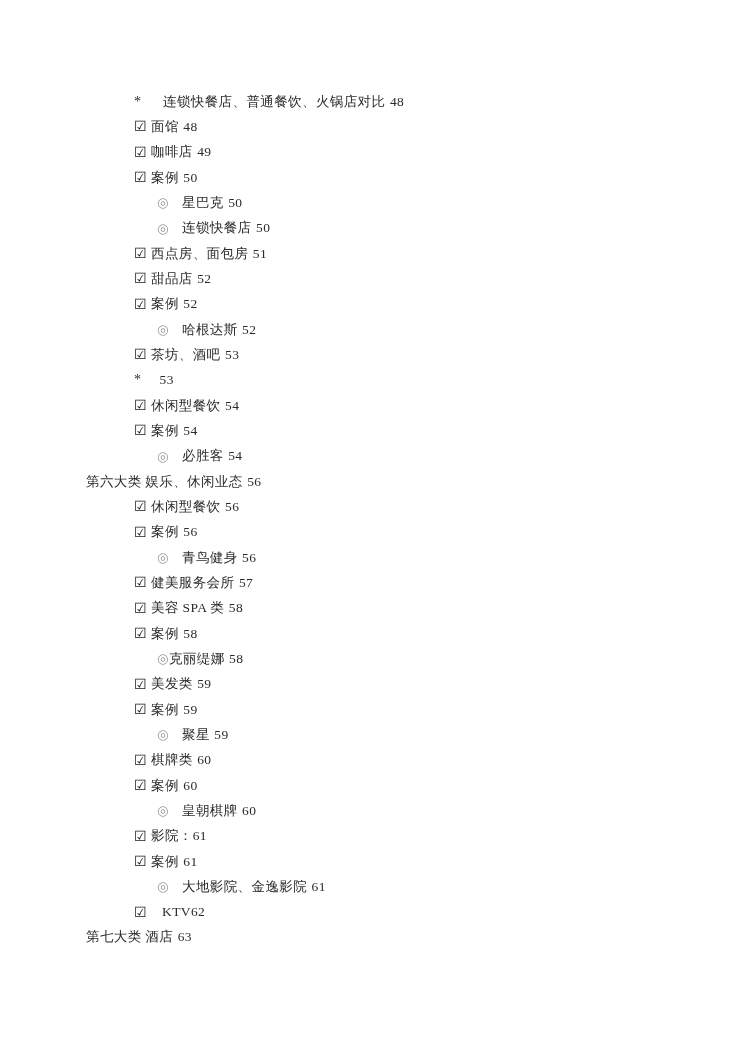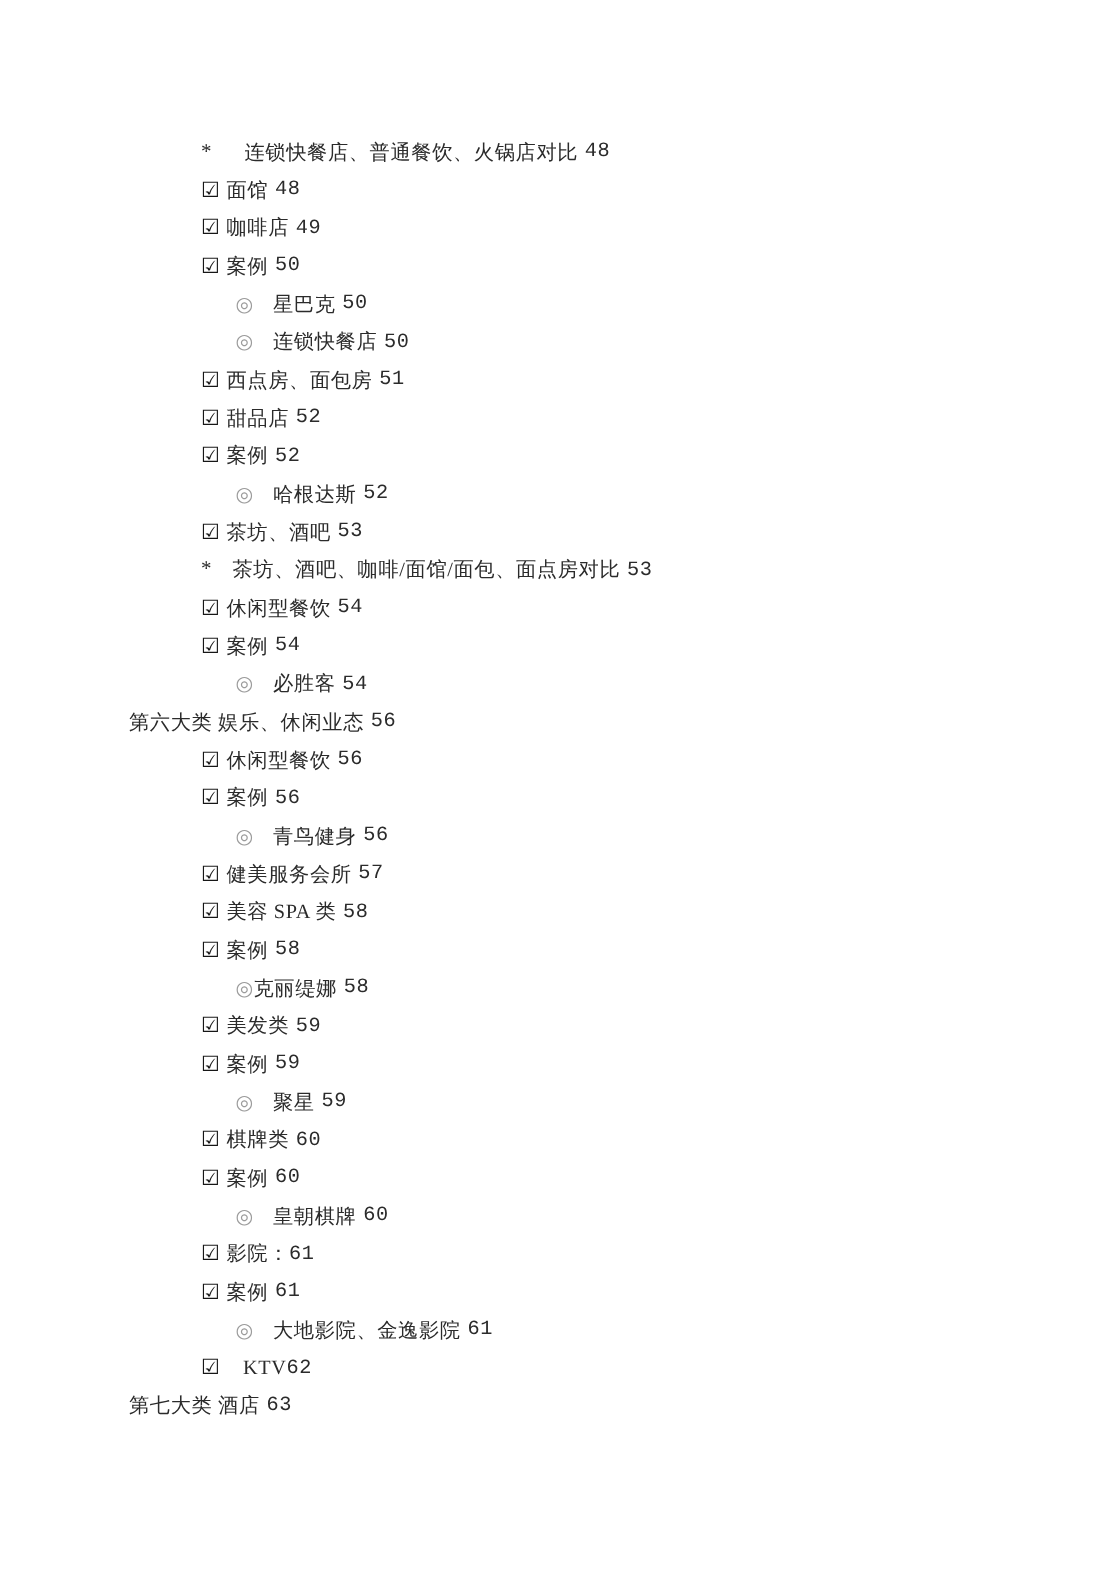--- a/index.html
+++ b/index.html
@@ -42,40 +42,40 @@
     text-align: left;
   }
   .r-checkbox .bullet { width: 17px; color: #161616; font-size: 14px; }
   .r-checkbox.gap-wide .bullet { width: 28px; }
   .r-star .bullet { width: 21px; color: #2b2b2b; font-size: 14px; }
   .r-star.gap-wide .bullet { width: 29px; }
   .r-circle .bullet { width: 25px; color: #9b9b9b; font-size: 13.5px; }
   .r-circle.gap-tight .bullet { width: 12px; }
 
   .entry-label { flex: 0 0 auto; }
-  .entry-page  { flex: 0 0 auto; margin-left: 4.5px; font-family: Liberation Mono, monospace; }
+  .entry-page  { flex: 0 0 auto; margin-left: 4.5px; }
   .no-space .entry-page { margin-left: 0; }
 </style>
 </head>
 <body>
 
 <div class="doc-page">
   <div class="toc-list" id="toc-list">
       <div class="toc-row r-star gap-wide"><span class="bullet">*</span><span class="entry-label">连锁快餐店、普通餐饮、火锅店对比</span><span class="entry-page">48</span></div>
       <div class="toc-row r-checkbox"><span class="bullet">☑</span><span class="entry-label">面馆</span><span class="entry-page">48</span></div>
       <div class="toc-row r-checkbox"><span class="bullet">☑</span><span class="entry-label">咖啡店</span><span class="entry-page">49</span></div>
       <div class="toc-row r-checkbox"><span class="bullet">☑</span><span class="entry-label">案例</span><span class="entry-page">50</span></div>
       <div class="toc-row r-circle"><span class="bullet">◎</span><span class="entry-label">星巴克</span><span class="entry-page">50</span></div>
       <div class="toc-row r-circle"><span class="bullet">◎</span><span class="entry-label">连锁快餐店</span><span class="entry-page">50</span></div>
       <div class="toc-row r-checkbox"><span class="bullet">☑</span><span class="entry-label">西点房、面包房</span><span class="entry-page">51</span></div>
       <div class="toc-row r-checkbox"><span class="bullet">☑</span><span class="entry-label">甜品店</span><span class="entry-page">52</span></div>
       <div class="toc-row r-checkbox"><span class="bullet">☑</span><span class="entry-label">案例</span><span class="entry-page">52</span></div>
       <div class="toc-row r-circle"><span class="bullet">◎</span><span class="entry-label">哈根达斯</span><span class="entry-page">52</span></div>
       <div class="toc-row r-checkbox"><span class="bullet">☑</span><span class="entry-label">茶坊、酒吧</span><span class="entry-page">53</span></div>
-      <div class="toc-row r-star"><span class="bullet">*</span><span class="entry-label">茶坊、酒吧、咖啡/面馆/面包、面点房对比</span><span class="entry-page">53</span></div>
+      <div class="toc-row r-star"><span class="bullet">*</span><span class="entry-page">53</span></div>
       <div class="toc-row r-checkbox"><span class="bullet">☑</span><span class="entry-label">休闲型餐饮</span><span class="entry-page">54</span></div>
       <div class="toc-row r-checkbox"><span class="bullet">☑</span><span class="entry-label">案例</span><span class="entry-page">54</span></div>
       <div class="toc-row r-circle"><span class="bullet">◎</span><span class="entry-label">必胜客</span><span class="entry-page">54</span></div>
       <div class="toc-row r-heading"><span class="entry-label">第六大类 娱乐、休闲业态</span><span class="entry-page">56</span></div>
       <div class="toc-row r-checkbox"><span class="bullet">☑</span><span class="entry-label">休闲型餐饮</span><span class="entry-page">56</span></div>
       <div class="toc-row r-checkbox"><span class="bullet">☑</span><span class="entry-label">案例</span><span class="entry-page">56</span></div>
       <div class="toc-row r-circle"><span class="bullet">◎</span><span class="entry-label">青鸟健身</span><span class="entry-page">56</span></div>
       <div class="toc-row r-checkbox"><span class="bullet">☑</span><span class="entry-label">健美服务会所</span><span class="entry-page">57</span></div>
       <div class="toc-row r-checkbox"><span class="bullet">☑</span><span class="entry-label">美容 SPA 类</span><span class="entry-page">58</span></div>
       <div class="toc-row r-checkbox"><span class="bullet">☑</span><span class="entry-label">案例</span><span class="entry-page">58</span></div>

